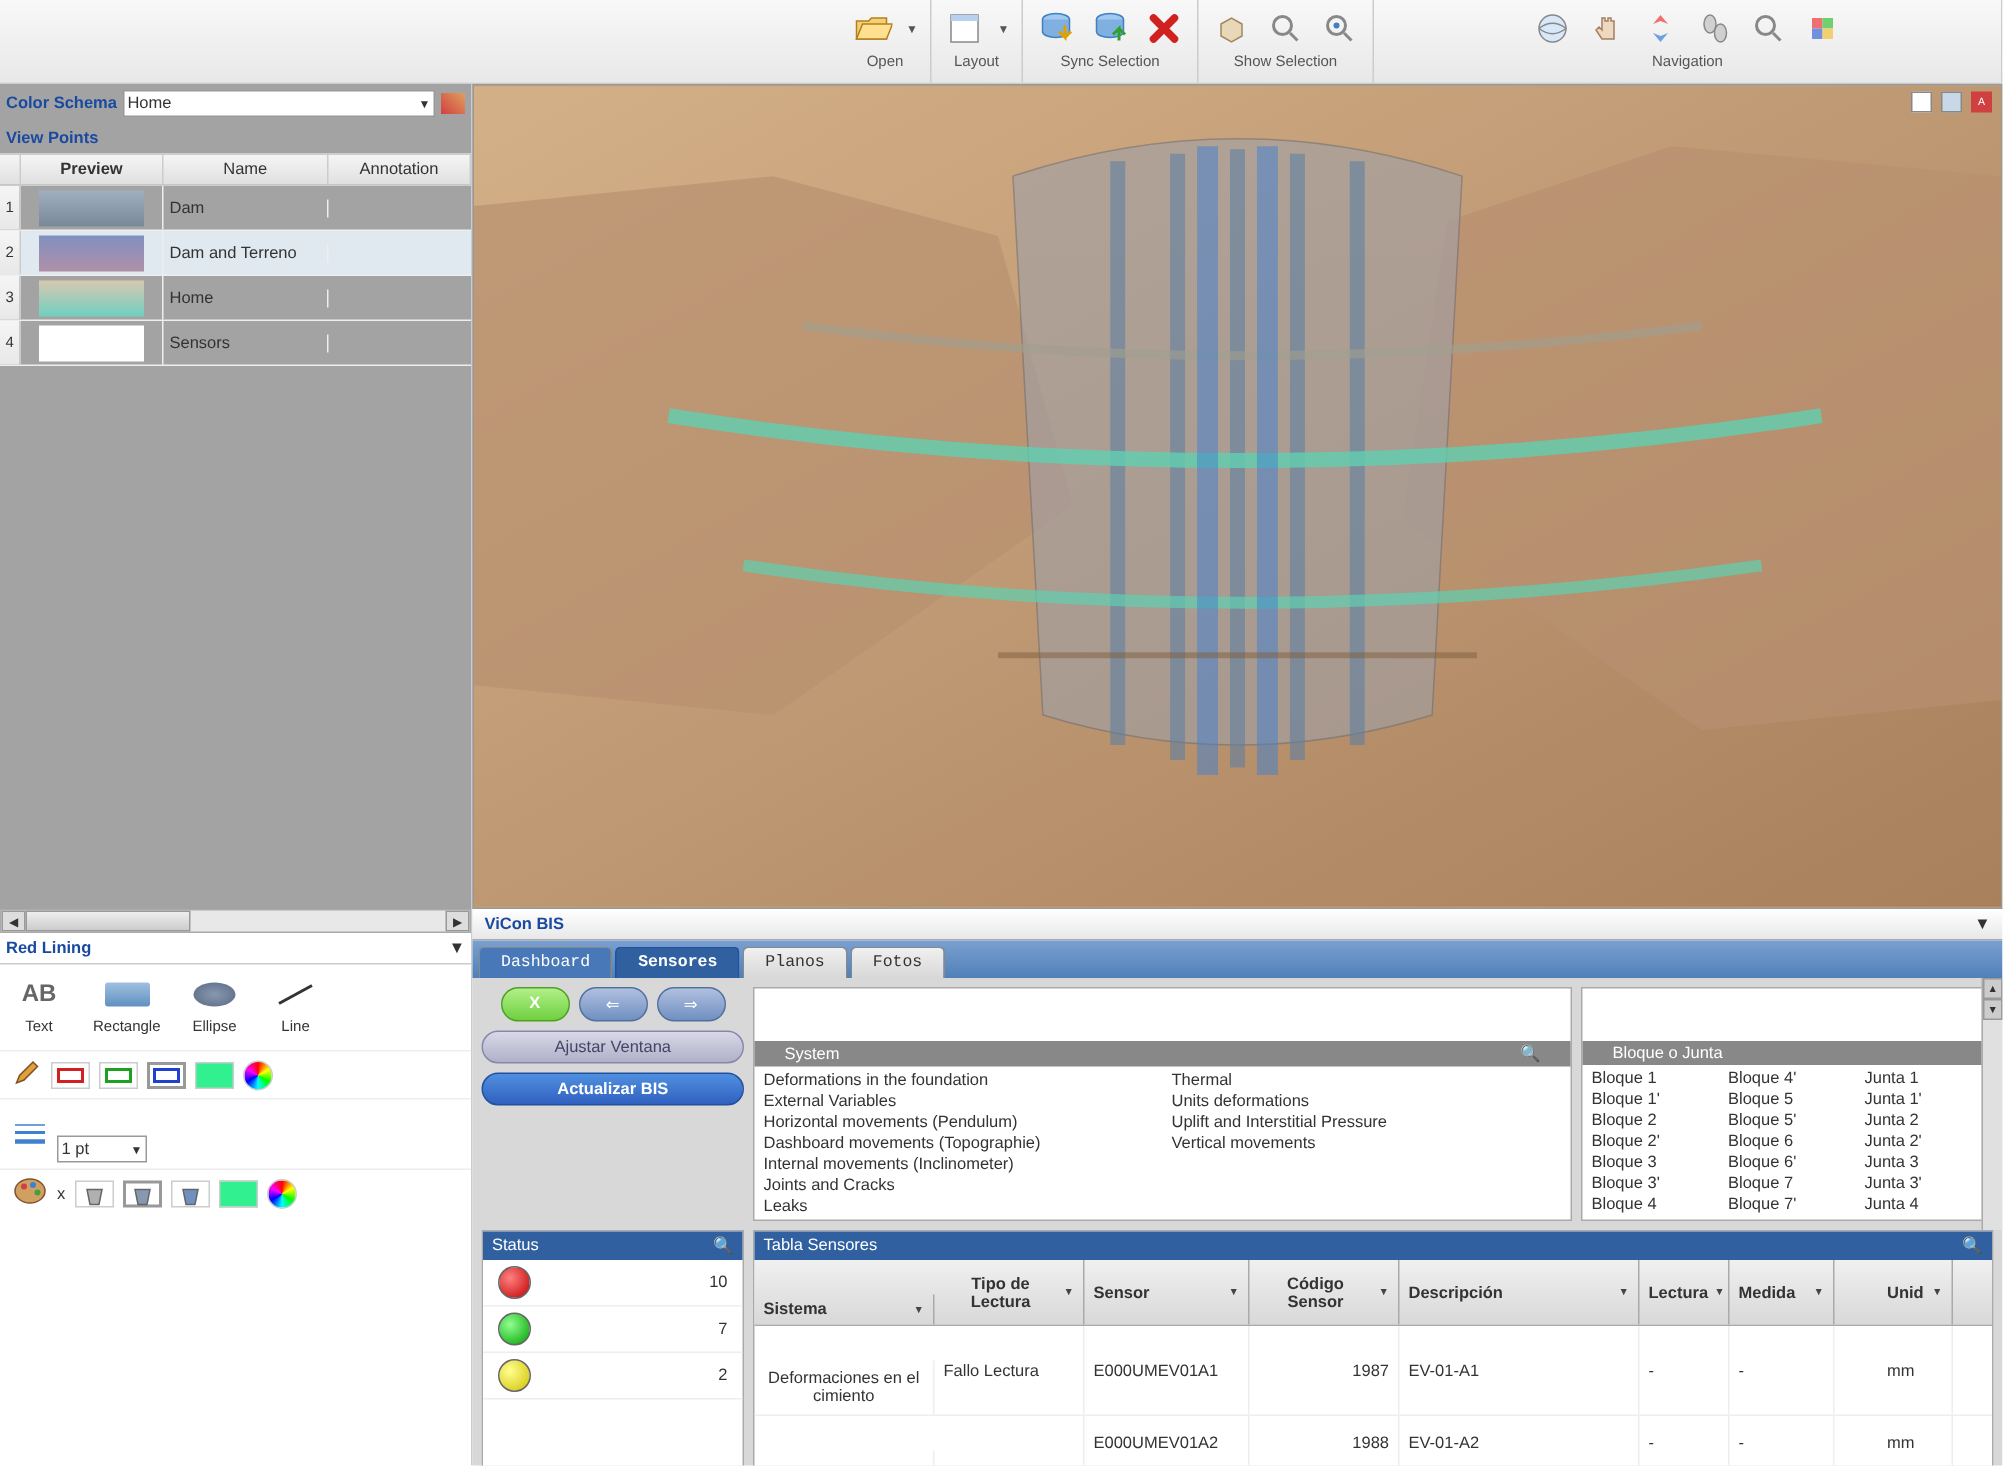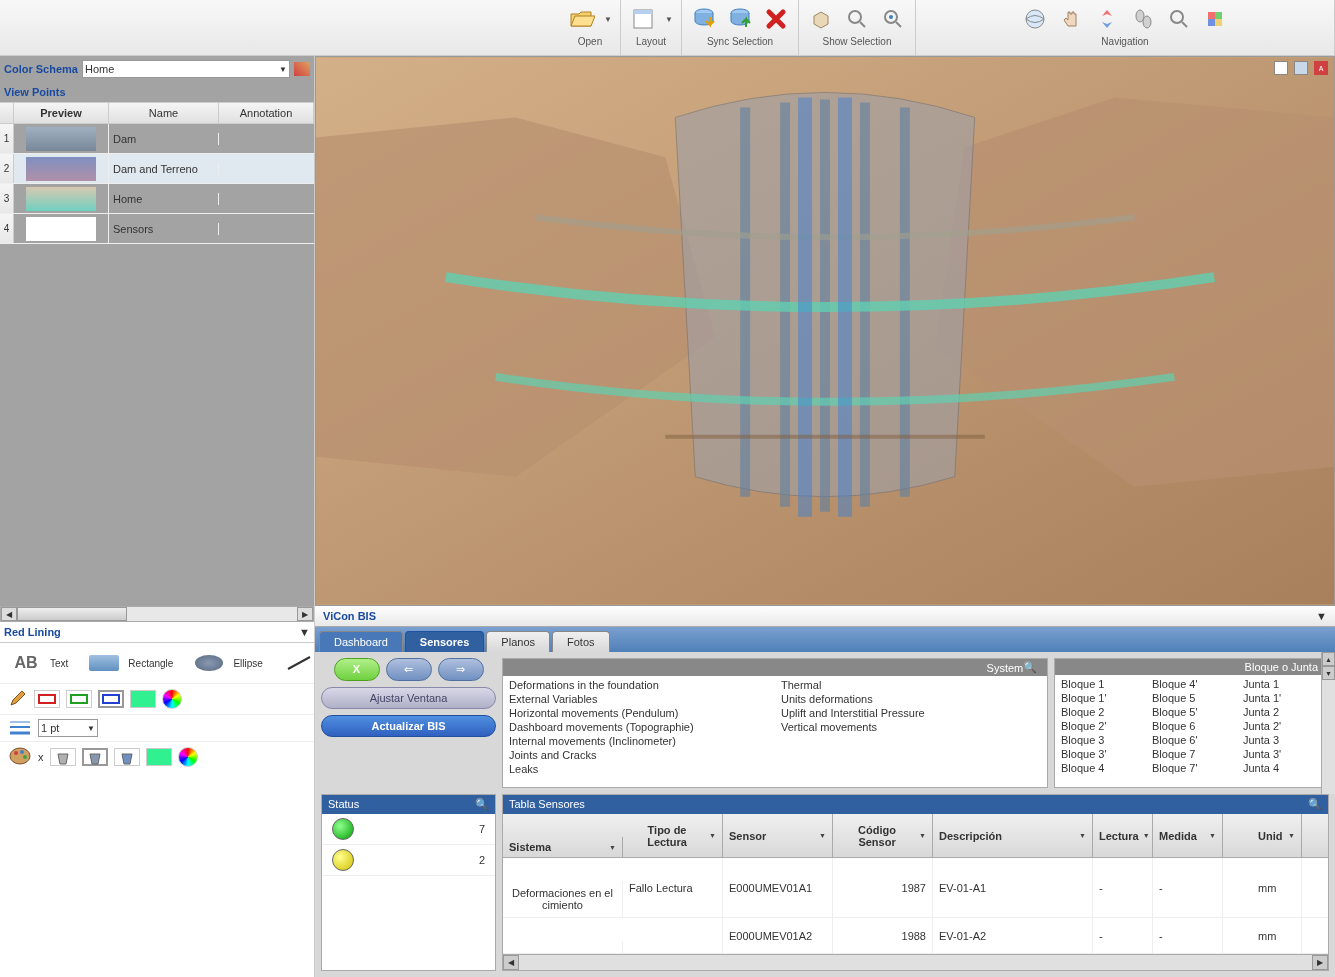--- a/index.html
+++ b/index.html
@@ -31,47 +31,47 @@
 .vp-row .anno { flex:1; }
 .vp-row.sel { background:#e0e8f0; }
 .scroll-placeholder { flex:1; }
 .hscroll { display:flex; align-items:center; height:16px; border:1px solid #aaa; background:#e8e8e8;}
 .hscroll .btn { width:16px; height:14px; background:#ddd; border:1px solid #999; display:flex; align-items:center; justify-content:center; font-size:8px;}
 .hscroll .track { flex:1; height:14px; position:relative;}
 .hscroll .thumb { position:absolute; left:0; width:110px; height:14px; background:linear-gradient(#eee,#ccc); border:1px solid #999;}
 .rl-header { display:flex; justify-content:space-between; align-items:center; padding:4px; border-bottom:1px solid #ccc;}
 .rl-header .t { color:#1a4aa0; font-weight:bold;}
 .rl-tools { display:flex; gap:18px; padding:10px 8px;}
-.rl-tool { display:flex; flex-direction:row; align-items:center; gap:6px; cursor:pointer;}
+.rl-tool { display:flex; flex-direction:column; align-items:center; gap:6px; cursor:pointer;}
 .rl-tool .ico { width:36px; height:20px; display:flex; align-items:center; justify-content:center;}
 .rl-tool .lbl { font-size:10px;}
 .rl-row { display:flex; align-items:center; gap:6px; padding:4px 8px; border-top:1px solid #eee;}
 .swatch { width:26px; height:18px; border:1px solid #ccc; display:flex; align-items:center; justify-content:center;}
 .swatch.selected{ border:2px solid #999; }
 .viewport { flex:1; background:#c4a47a; position:relative; border:1px solid #999;}
 .viewport-icons { position:absolute; top:4px; right:6px; display:flex; gap:6px;}
 .vp-svg { width:100%; height:100%; }
 .bottom-row { display:flex; height: calc(977px - 56px - 550px);}
 .left-bottom { width:315px; border-right:1px solid #ccc;}
 .right-bottom { flex:1; display:flex; flex-direction:column; }
 .vicon-hdr { display:flex; justify-content:space-between; align-items:center; background:linear-gradient(#fff,#e8e8e8); border-bottom:1px solid #aaa; padding:4px 8px;}
 .vicon-hdr .t { color:#1a4aa0; font-weight:bold;}
-.tab-bar { display:flex; background:linear-gradient(#7aa0d0,#5080b8); padding:4px 12px 0 4px; gap:2px;}
+.tab-bar { display:flex; background:linear-gradient(#7aa0d0,#5080b8); padding:4px 12px 0 4px; gap:2px;font-family:Liberation Mono, monospace;}
 .tab { padding:4px 14px; background:linear-gradient(#f0f0f0,#d8d8d8); border:1px solid #888; border-bottom:none; border-radius:4px 4px 0 0; font-size:11px; cursor:pointer;}
 .tab.active { background:#3060a0; color:#fff; font-weight:bold; border-color:#2050a0;}
 .tab.dash { background:#4878b8; color:#fff;}
 .bis-body { display:flex; gap:6px; padding:6px; background:#d8d8d8; flex:1; position:relative;}
 .btn-col { display:flex; flex-direction:column; gap:6px; width:175px;}
 .nav-row { display:flex; gap:6px; justify-content:center;}
 .pill { border-radius:14px; padding:4px 14px; background:linear-gradient(#d8d8e8,#b0b0c8); border:1px solid #8888aa; text-align:center; cursor:pointer; font-size:11px; color:#446;}
 .pill.green { background:linear-gradient(#b0f088,#70d040); border-color:#50a020; color:#fff; font-weight:bold; width:46px;}
 .pill.nav { width:46px; background:linear-gradient(#b0c0e0,#7090c0); border-color:#5070a0; color:#fff;}
 .pill.blue { background:linear-gradient(#5090e0,#3060c0); border-color:#2050a0; color:#fff; font-weight:bold;}
 .list-block { flex:1; background:#fff; border:1px solid #aaa; display:flex; flex-direction:column;}
-.list-hdr { background:#888; color:#fff; padding:2px 10px; display:flex; justify-content:flex-end; align-items:center; font-size:11px;}
+.list-hdr { background:#888; color:#fff; padding:2px 20px; display:flex; justify-content:space-between; align-items:center; font-size:11px;margin-top:35px;}
 .sys-cols { display:flex; flex:1;}
 .sys-col { flex:1; padding:2px 6px;}
 .sys-item { font-size:11px; padding:1px 0;}
 .bj-block { width:275px; background:#fff; border:1px solid #aaa; display:flex; flex-direction:column;}
 .bj-cols { display:flex; flex:1;}
 .bj-col { flex:1; padding:2px 6px;}
 .lower { display:flex; gap:6px; padding:0 6px 6px 6px; background:#d8d8d8;text-align:center;}
 .status-block { width:175px; background:#fff; border:1px solid #aaa;}
 .status-hdr { background:#3060a0; color:#fff; padding:3px 6px; font-size:11px; display:flex; justify-content:space-between;}
 .status-row { display:flex; align-items:center; justify-content:space-between; padding:4px 10px; border-bottom:1px solid #eee;}
@@ -346,21 +346,21 @@
         </div>
       <div class="swatch" style="background:#30f090;"></div>
       <div class="swatch" style="background:conic-gradient(red,yellow,lime,cyan,blue,magenta,red);border-radius:50%;width:20px;height:20px;"></div>
     </div>
     <div class="rl-row">
       <div><svg width="24" height="16">
             <line x1="2" y1="3" x2="22" y2="3" stroke="#4080d0" stroke-width="1"></line>
             <line x1="2" y1="8" x2="22" y2="8" stroke="#4080d0" stroke-width="2"></line>
             <line x1="2" y1="14" x2="22" y2="14" stroke="#4080d0" stroke-width="3"></line>
           </svg></div>
-      <div class="cs-select" style="width:60px;flex:none;">
+      <div class="cs-select" style="width:60px;flex:none;margin-top:20px;">
           <span>1 pt</span>
           <span class="arrow">▼</span>
         </div>
     </div>
     <div class="rl-row">
       <div><svg width="24" height="20">
             <ellipse cx="12" cy="10" rx="10" ry="8" fill="#d0a060" stroke="#805030"></ellipse>
             <circle cx="8" cy="7" r="2" fill="#d04040"></circle>
             <circle cx="14" cy="6" r="2" fill="#4080d0"></circle>
             <circle cx="17" cy="11" r="2" fill="#40a040"></circle>
@@ -470,20 +470,24 @@
           <div class="dn">▼</div>
         </div>
     </div>
     <div class="lower">
       <div class="status-block">
         <div class="status-hdr">
             <span>Status</span>
             <span>🔍</span>
           </div>
         <div class="status-row">
+            <div class="light red"></div>
+            <span>10</span>
+          </div>
+        <div class="status-row">
             <div class="light green"></div>
             <span>7</span>
           </div>
         <div class="status-row">
             <div class="light yellow"></div>
             <span>2</span>
           </div>
       </div>
       <div class="tabla-block">
         <div class="status-hdr">

